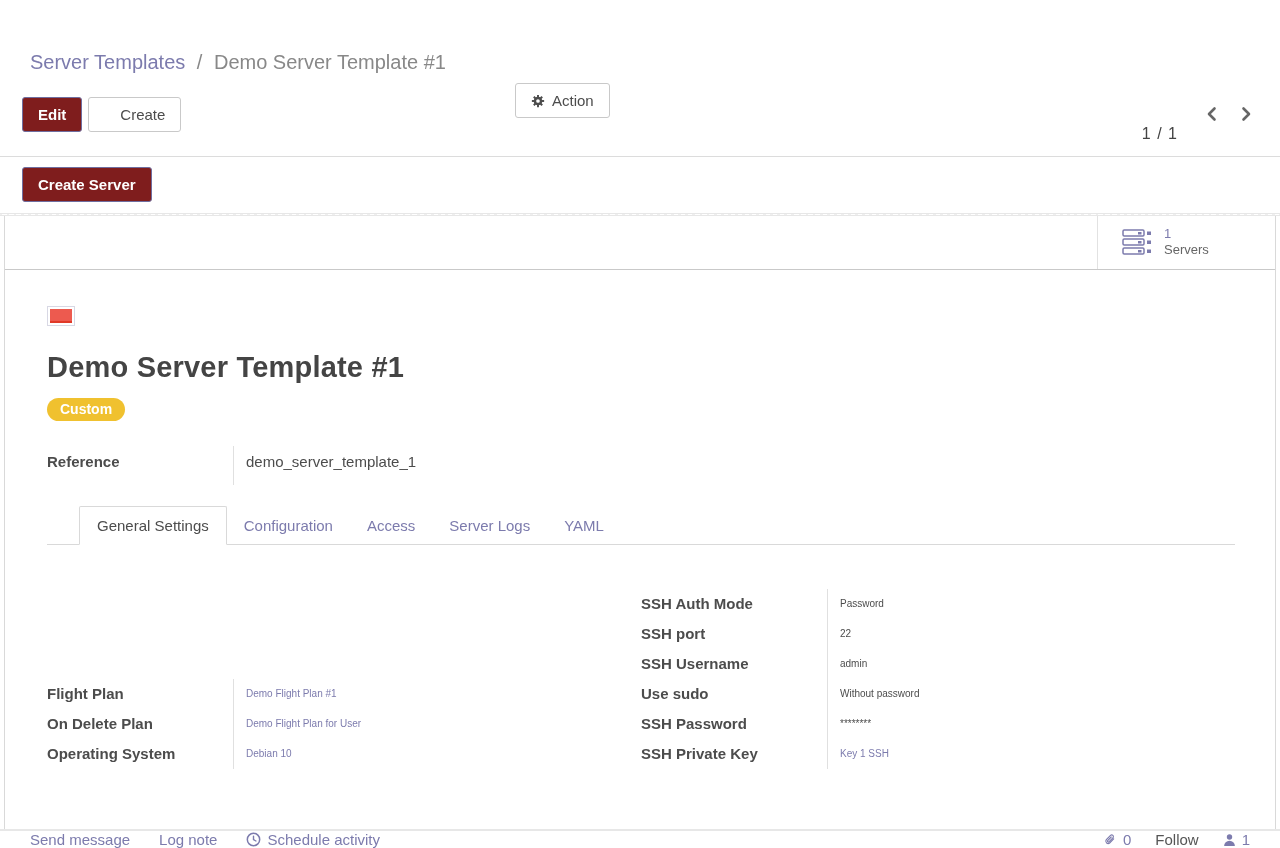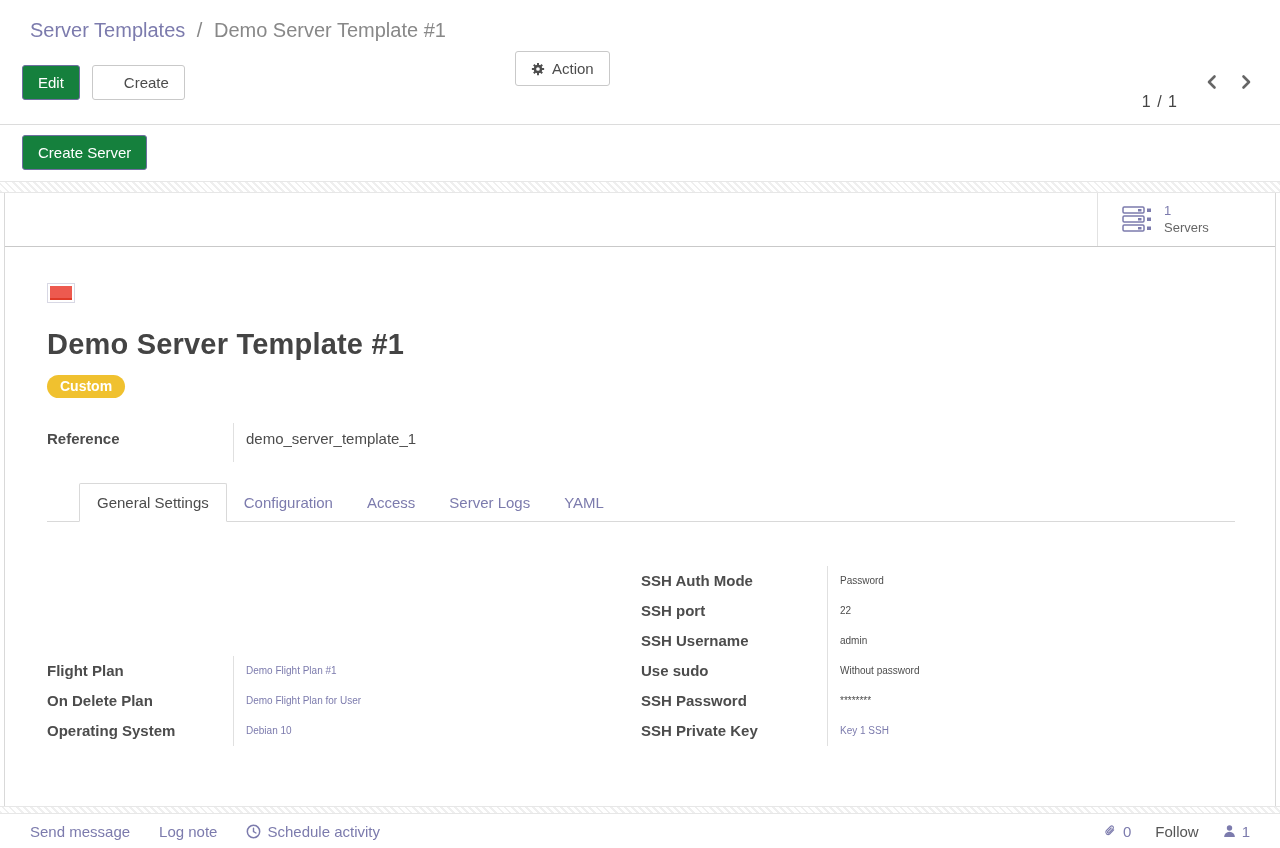--- a/index.html
+++ b/index.html
@@ -5,44 +5,44 @@
   * { box-sizing: border-box; margin: 0; padding: 0; }
   html,body { width: 1280px; height: 848px; overflow: hidden; }
   body {
     font-family: "Liberation Sans", "DejaVu Sans", sans-serif;
     color: #4c4c4c;
     background: #fff;
     display: flex;
     flex-direction: column;
   }
   
-  .breadcrumb-row { padding: 19px 30px 0 30px; font-size: 20px; white-space: nowrap; }
+  .breadcrumb-row { padding: 11px 30px 0 30px; font-size: 20px; white-space: nowrap; margin-top: 40px; }
   .breadcrumb-row .bc-link { color: #7c7bad; cursor: pointer; text-decoration: none; }
   .breadcrumb-row .bc-sep { color: #888; padding: 0 6px; }
   .breadcrumb-row .bc-current { color: #888; }
 
   .button-row {
     display: flex; align-items: center;
     padding: 11px 28px 13px 22px;
     border-bottom: 1px solid #dcdcdc;
     position: relative;
   }
   .btn {
     display: inline-flex; align-items: center; gap: 7px;
     font-size: 15px; line-height: 1;
     padding: 9px 15px;
     border-radius: 3px;
     border: 1px solid #c9c9c9;
     background: #fff; color: #4c4c4c;
     cursor: pointer;
   }
   .btn-primary {
-    background: #15803d; border-color: #6f6ea0; color: #fff; font-weight: normal;
-  }
-  .btn + .btn { margin-left: 12px; padding-left: 31px; }
+    background: #7f1d1d; border-color: #6f6ea0; color: #fff; font-weight: bold;
+  }
+  .btn + .btn { margin-left: 6px; padding-left: 31px; }
   .action-wrap { position: absolute; left: 515px; top: 9px; }
   .pager { margin-left: auto; display: flex; align-items: center; font-size: 16px; color: #444; }
   .pager-count { letter-spacing: 1px; margin-top: 40px; }
   .pager-nav { display: inline-flex; align-items: center; margin-left: 28px; gap: 24px; }
   .pager-nav .chev { cursor: pointer; display: inline-flex; }
 
   .action-buttons-row { padding: 10px 0 11px 22px; }
 
   
   .hatch {

